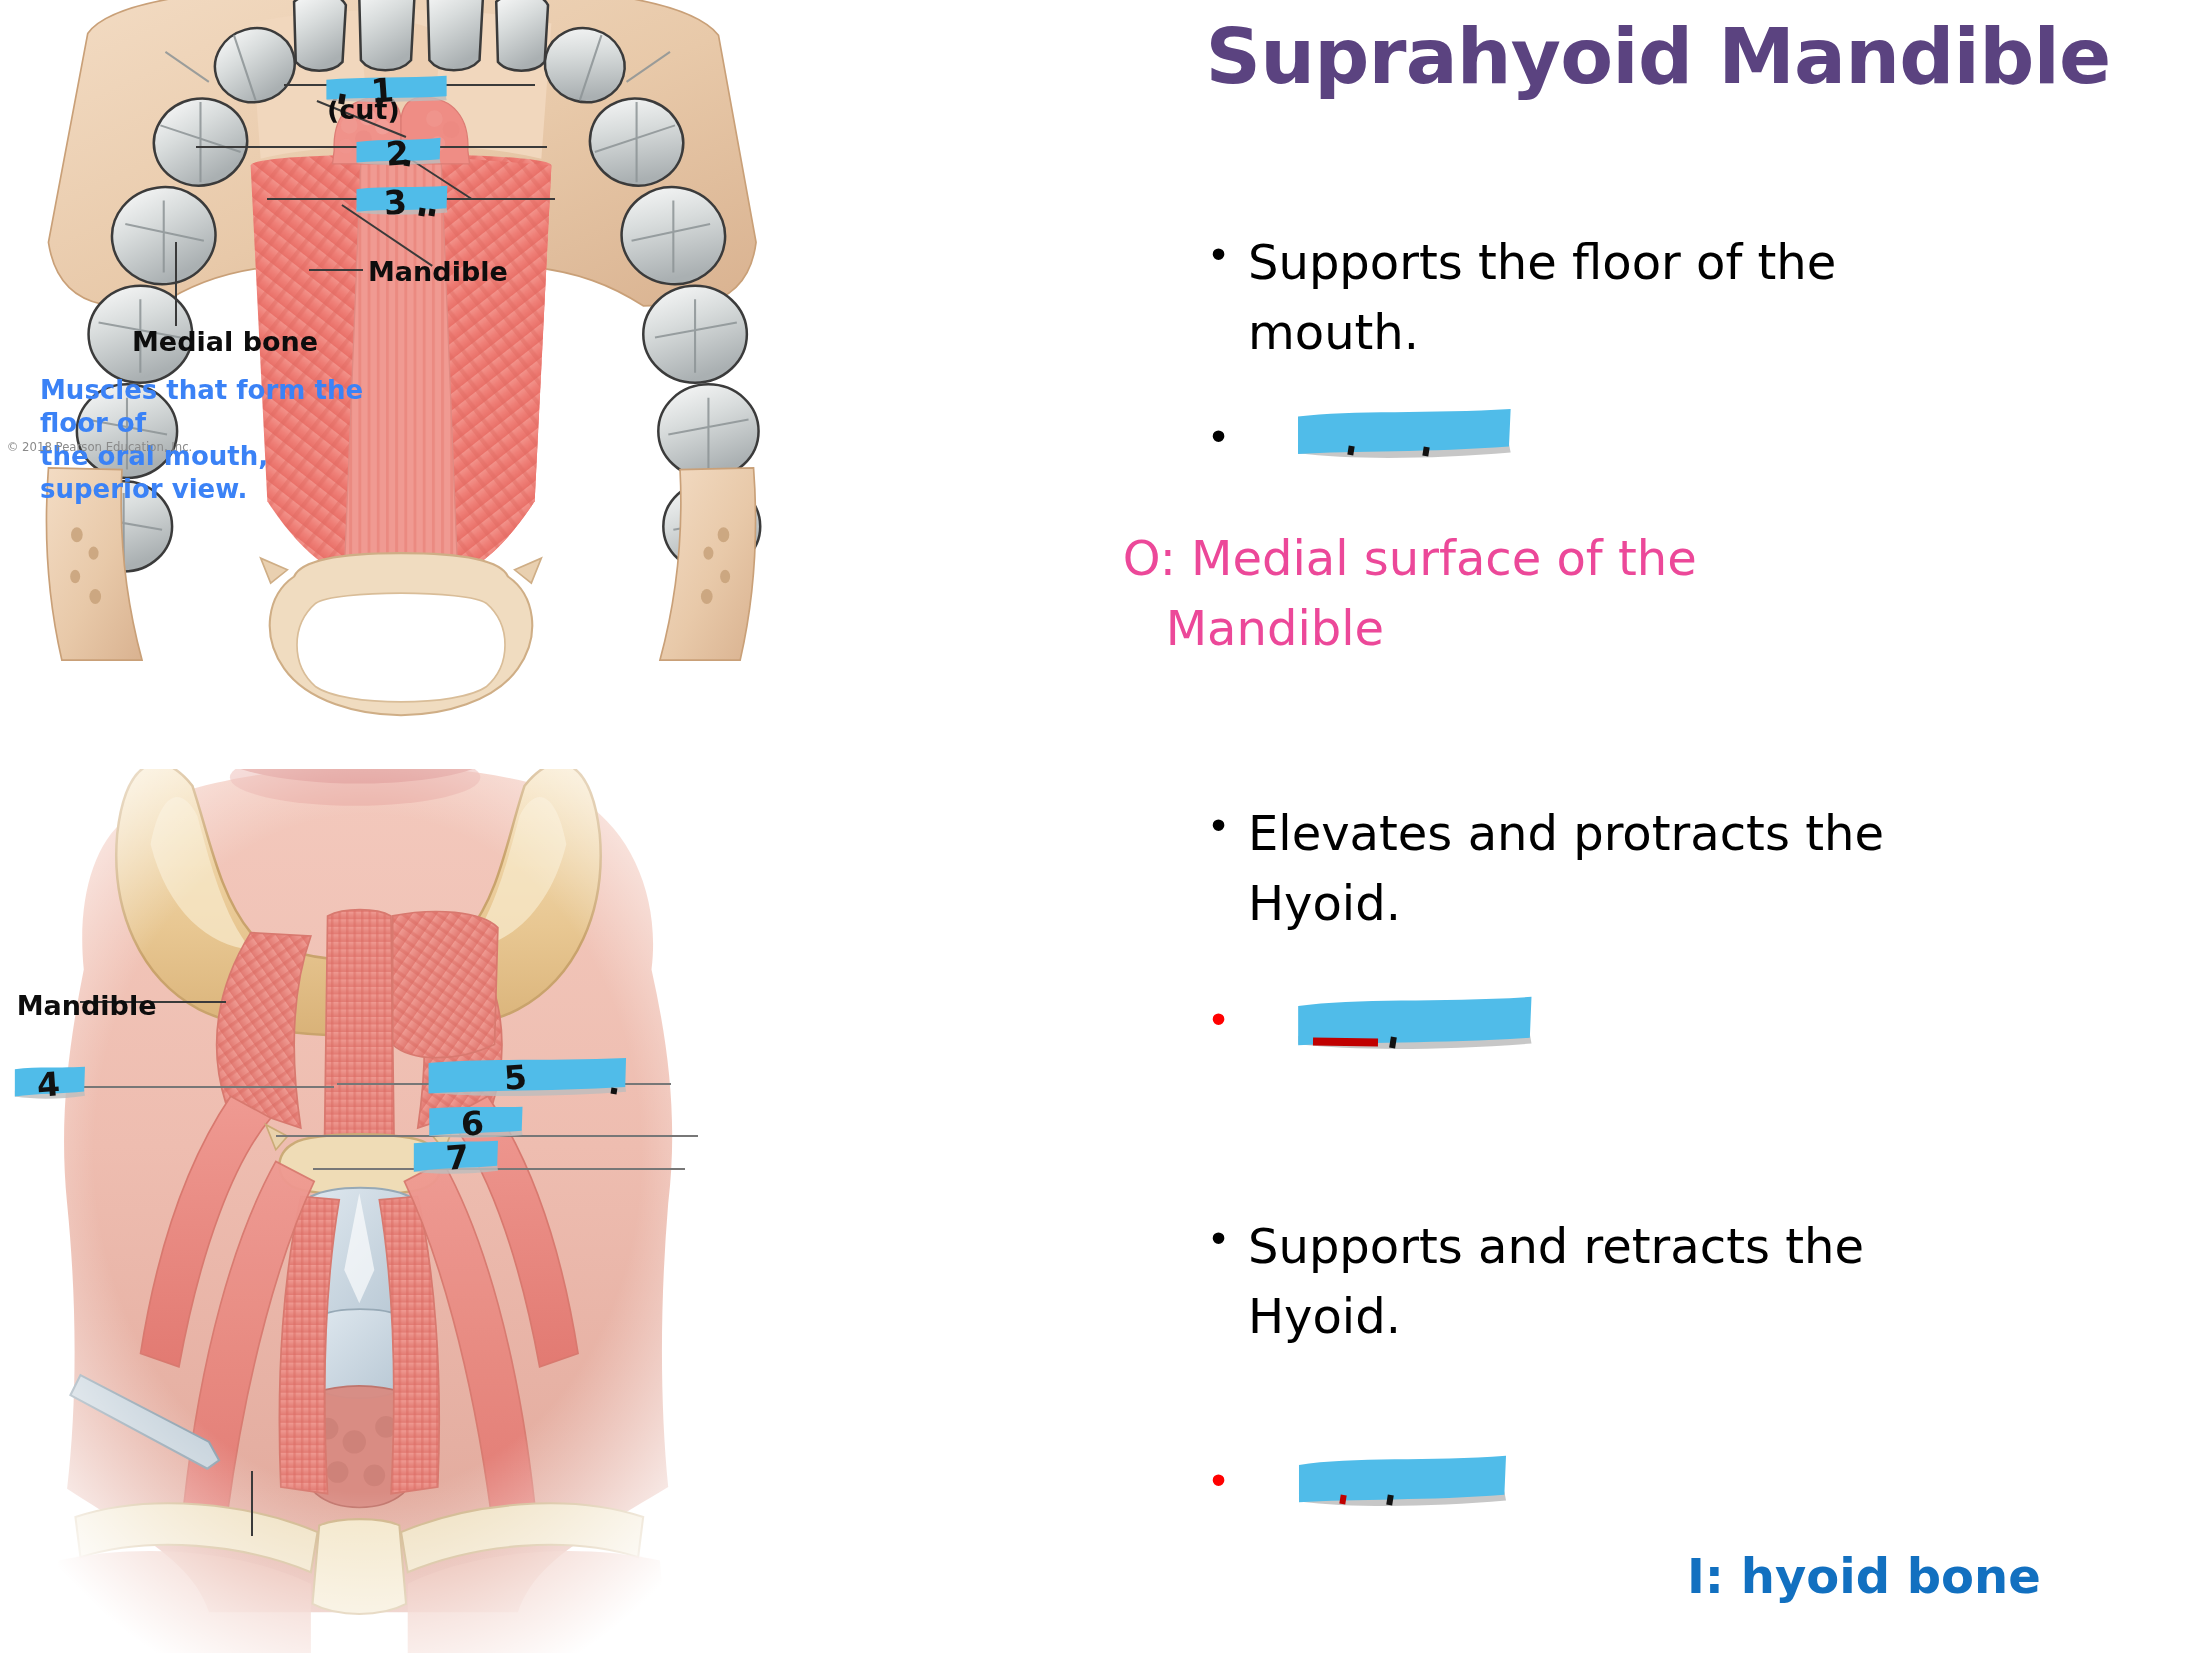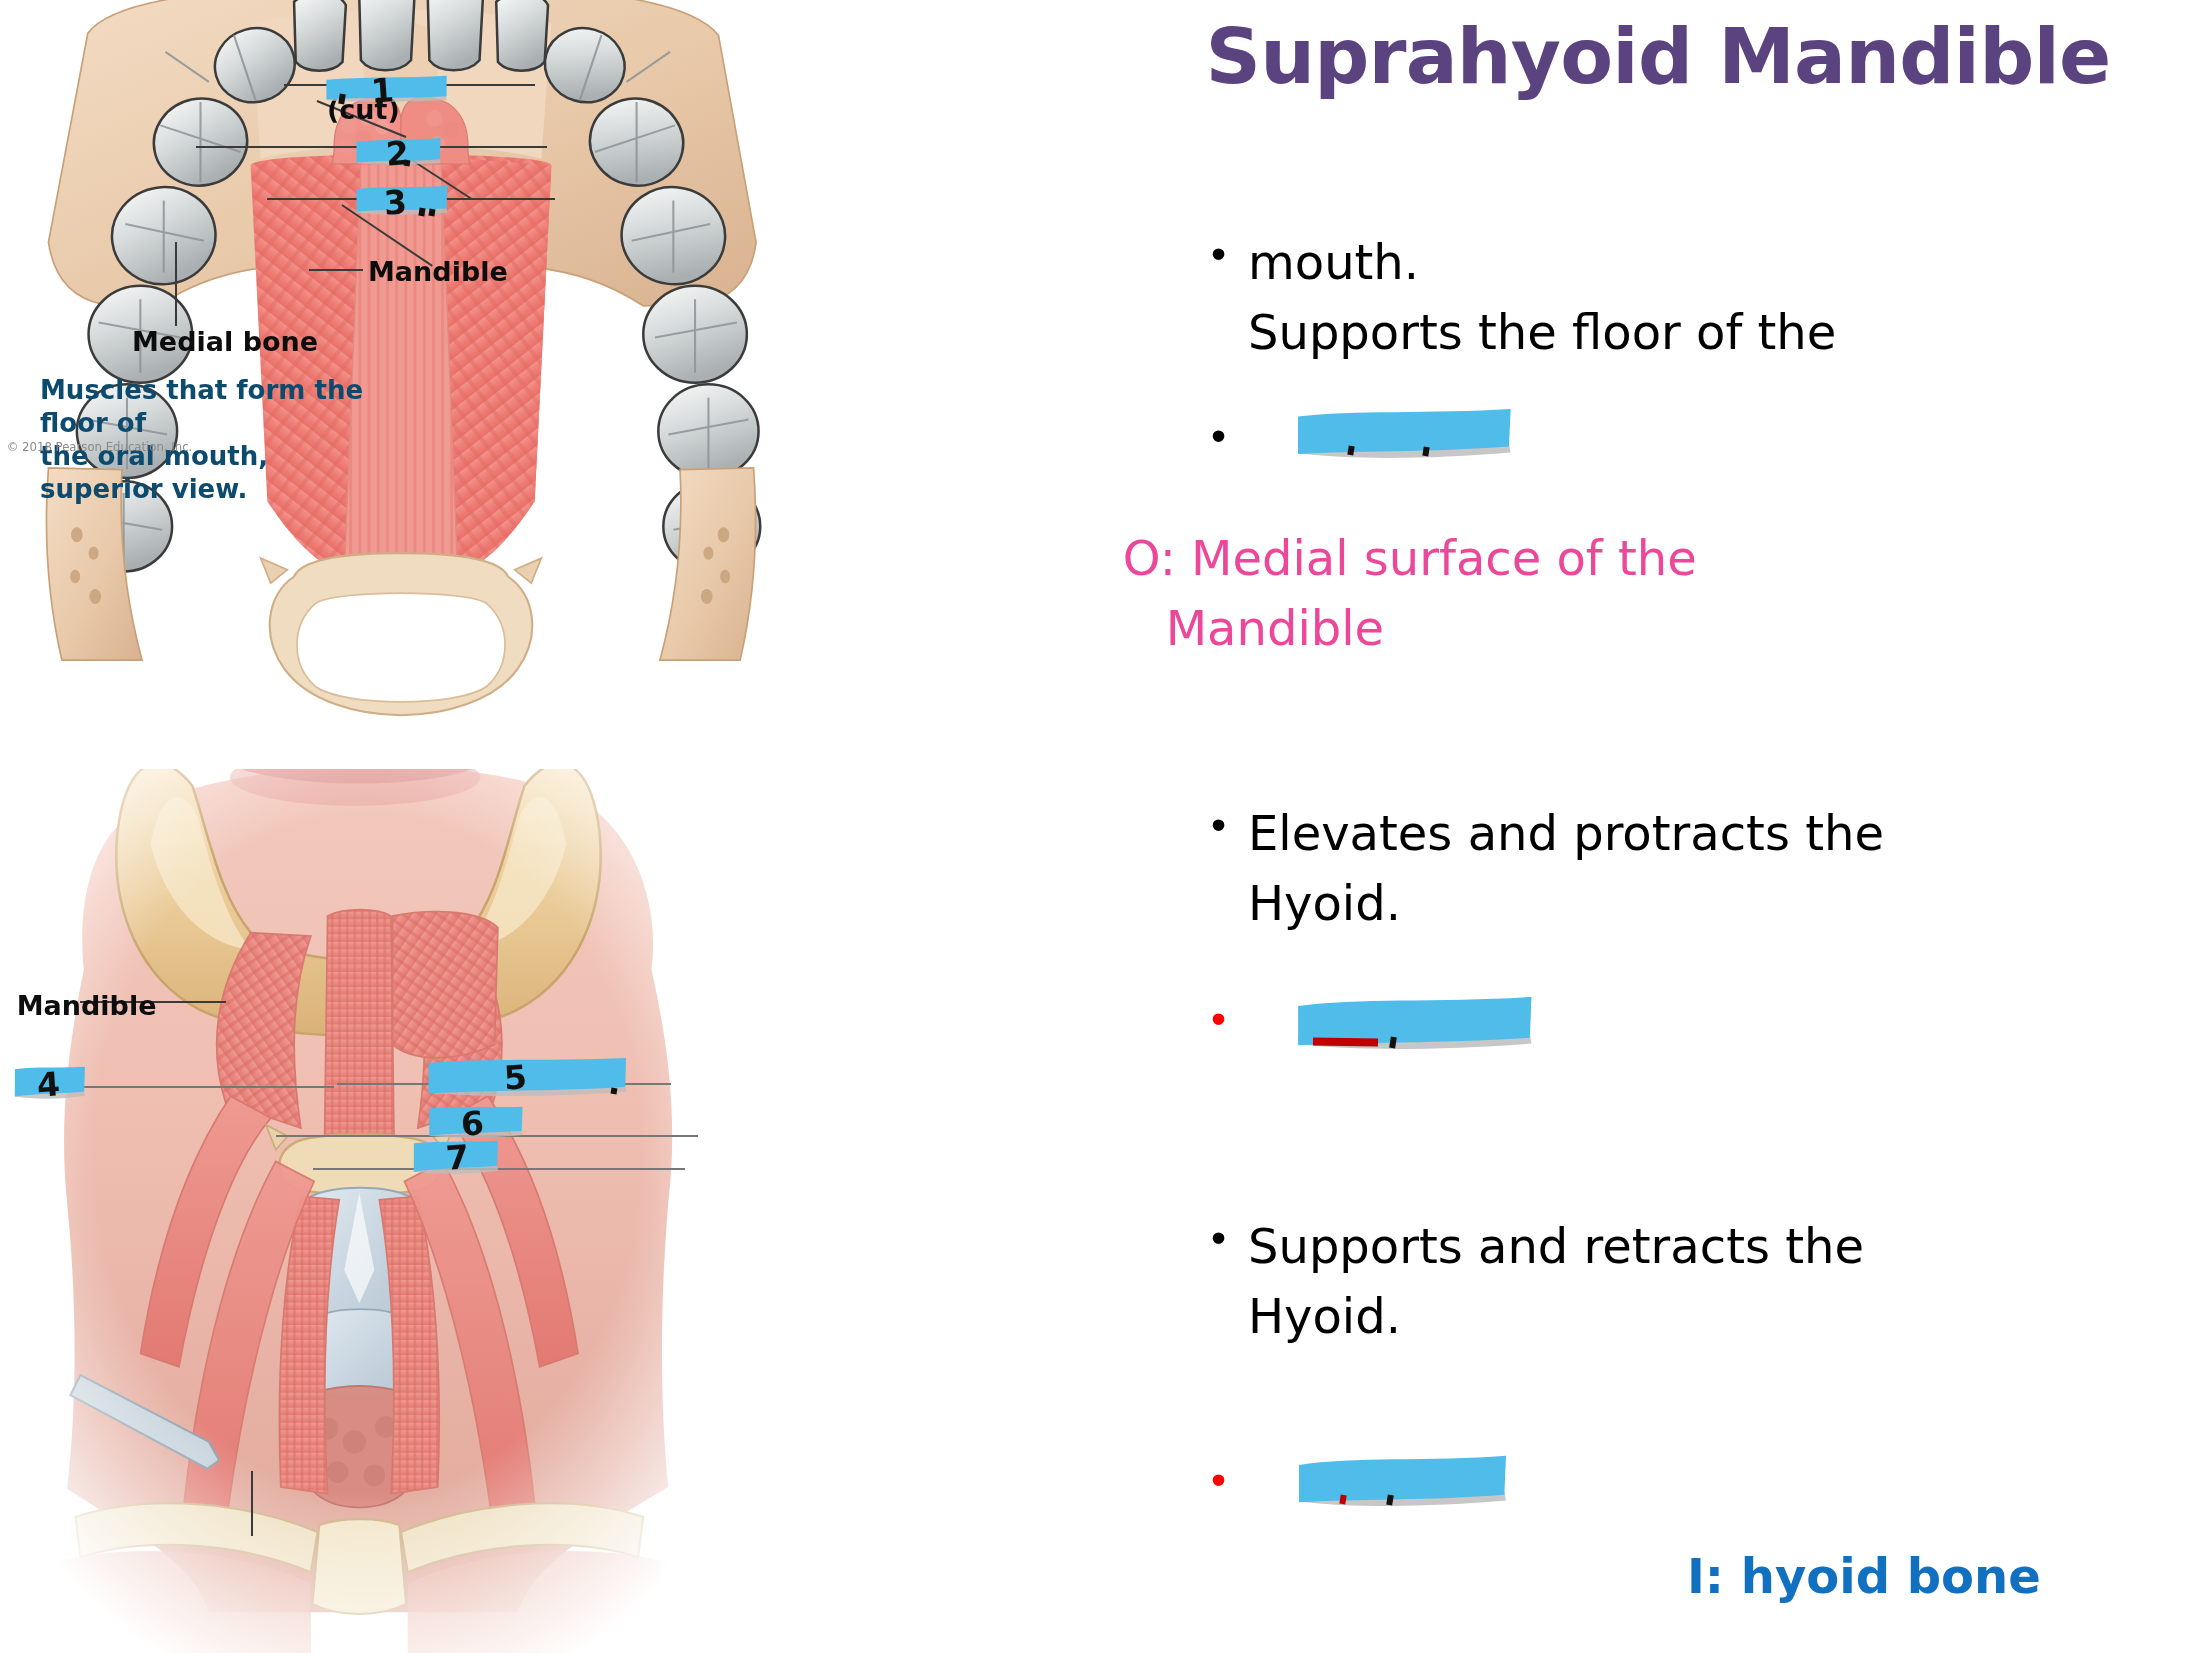--- a/index.html
+++ b/index.html
@@ -130,21 +130,21 @@
     font-size: 27px;
     color: #0d0d0d;
     white-space: nowrap;
   }
   .fig-caption {
     position: absolute;
     font-family: "DejaVu Sans", sans-serif;
     font-weight: bold;
     font-size: 26px;
     line-height: 33px;
-    color: #0c4a6e;
+    color: #3b82f6;
   }
   .copyright {
     position: absolute;
     font-family: "DejaVu Sans", sans-serif;
     font-size: 11.7px;
     color: #8a8a8a;
     white-space: nowrap;
     margin-top: 12px;
   }
   .leader {
@@ -494,22 +494,22 @@
   </div>
 </div>
 
 <div id="right-col">
 
   <div id="slide-title">Suprahyoid Mandible</div>
 
   <div class="bullet-row" style="left:100px; top:227px; width:919px;">
     <div class="bullet-dot">•</div>
     <div class="bullet-text">
+      <div>Supports the floor of the</div>
       <div>mouth.</div>
-      <div>Supports the floor of the</div>
     </div>
   </div>
 
   <div class="bullet-row" style="left:100px; top:409px; width:919px;">
     <div class="bullet-dot">•</div>
   </div>
   <div class="redaction" style="left:182px; top:408px;">
     <svg width="221" height="52" viewBox="0 0 264 62">
       <path d="M 6 44 C 70 51 166 50 258 43 L 260 53 C 166 61 70 62 6 54 Z" fill="#bdbdbd" opacity="0.85"></path>
       <path d="M 6 10 C 70 2 166 7 260 1 L 258 46 C 166 53 70 51 6 55 Z" fill="#50BCE9"></path>

